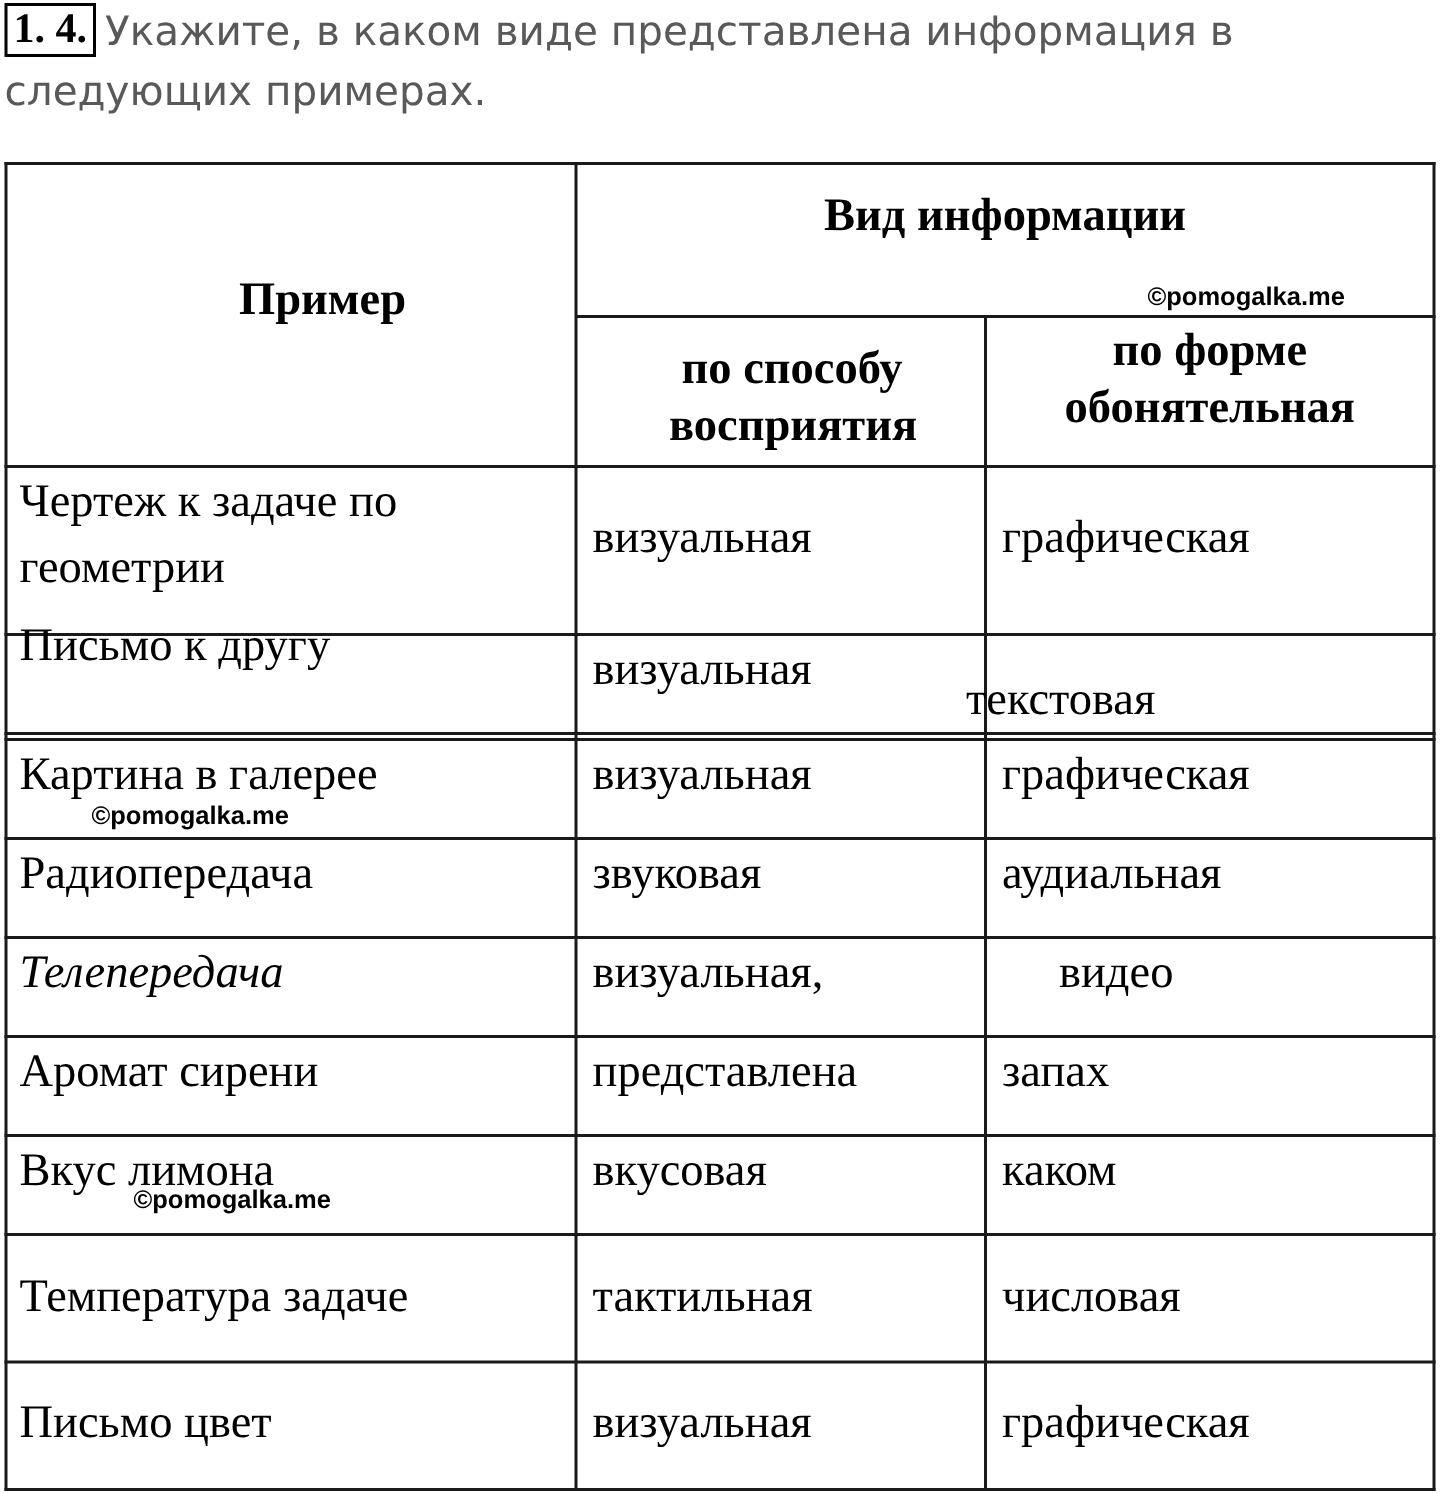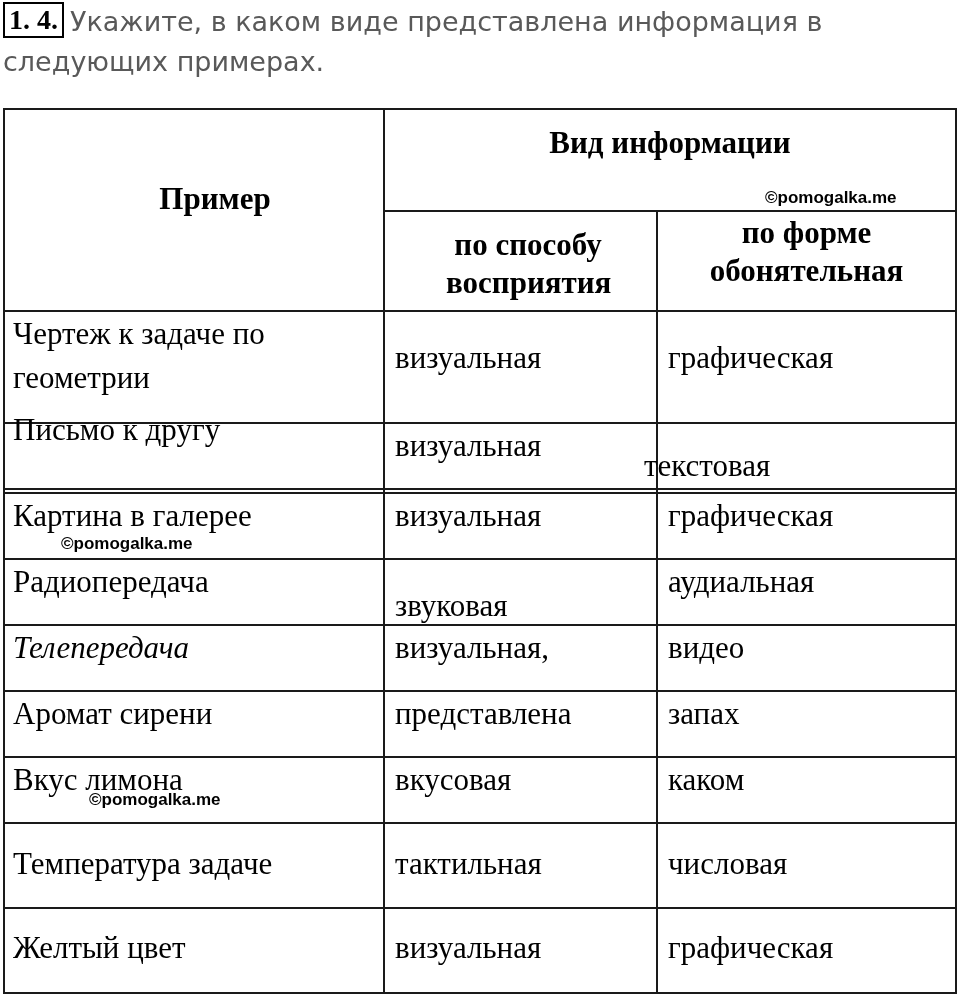--- a/index.html
+++ b/index.html
@@ -58,36 +58,36 @@
   <div class="cell" style="left:10px;top:300px;">Письмо к другу</div>
   <div class="cell" style="left:392px;top:316px;">визуальная</div>
   <div class="cell" style="left:641px;top:316px;margin-top:20px;">текстовая</div>
 
   <div class="cell" style="left:10px;top:386px;">Картина в галерее</div>
   <div class="wm" style="left:58px;top:426px;">©pomogalka.me</div>
   <div class="cell" style="left:392px;top:386px;">визуальная</div>
   <div class="cell" style="left:665px;top:386px;">графическая</div>
 
   <div class="cell" style="left:10px;top:452px;">Радиопередача</div>
-  <div class="cell" style="left:392px;top:476px;">звуковая</div>
+  <div class="cell" style="left:392px;top:452px;">звуковая</div>
   <div class="cell" style="left:665px;top:452px;">аудиальная</div>
 
   <div class="cell" style="left:10px;top:518px;font-style:italic;">Телепередача</div>
   <div class="cell" style="left:392px;top:518px;">визуальная,</div>
-  <div class="cell" style="left:665px;top:518px;">видео</div>
+  <div class="cell" style="left:703px;top:518px;">видео</div>
 
   <div class="cell" style="left:10px;top:584px;">Аромат сирени</div>
   <div class="cell" style="left:392px;top:584px;">представлена</div>
   <div class="cell" style="left:665px;top:584px;">запах</div>
 
   <div class="cell" style="left:10px;top:650px;">Вкус лимона</div>
   <div class="wm" style="left:86px;top:682px;">©pomogalka.me</div>
   <div class="cell" style="left:392px;top:650px;">вкусовая</div>
   <div class="cell" style="left:665px;top:650px;">каком</div>
 
   <div class="cell" style="left:10px;top:734px;">Температура задаче</div>
   <div class="cell" style="left:392px;top:734px;">тактильная</div>
   <div class="cell" style="left:665px;top:734px;">числовая</div>
 
-  <div class="cell" style="left:10px;top:818px;">Желтый цвет</div>
+  <div class="cell" style="left:10px;top:818px;">Письмо цвет</div>
   <div class="cell" style="left:392px;top:818px;">визуальная</div>
   <div class="cell" style="left:665px;top:818px;">графическая</div>
 </div>
 
 </body></html>

